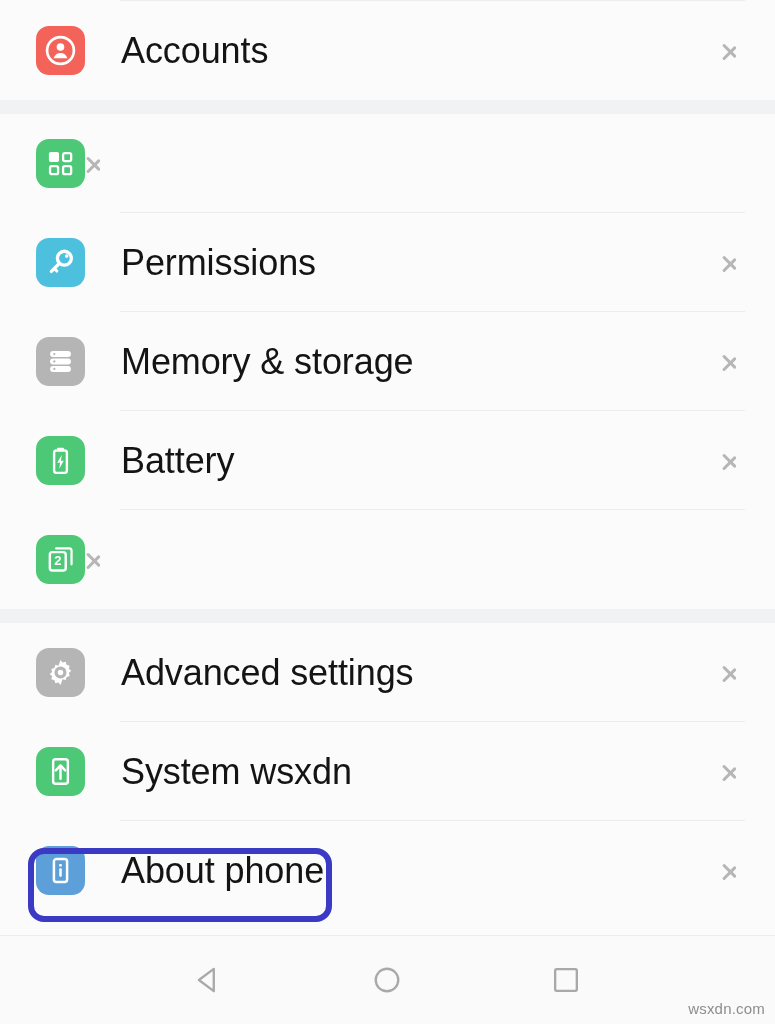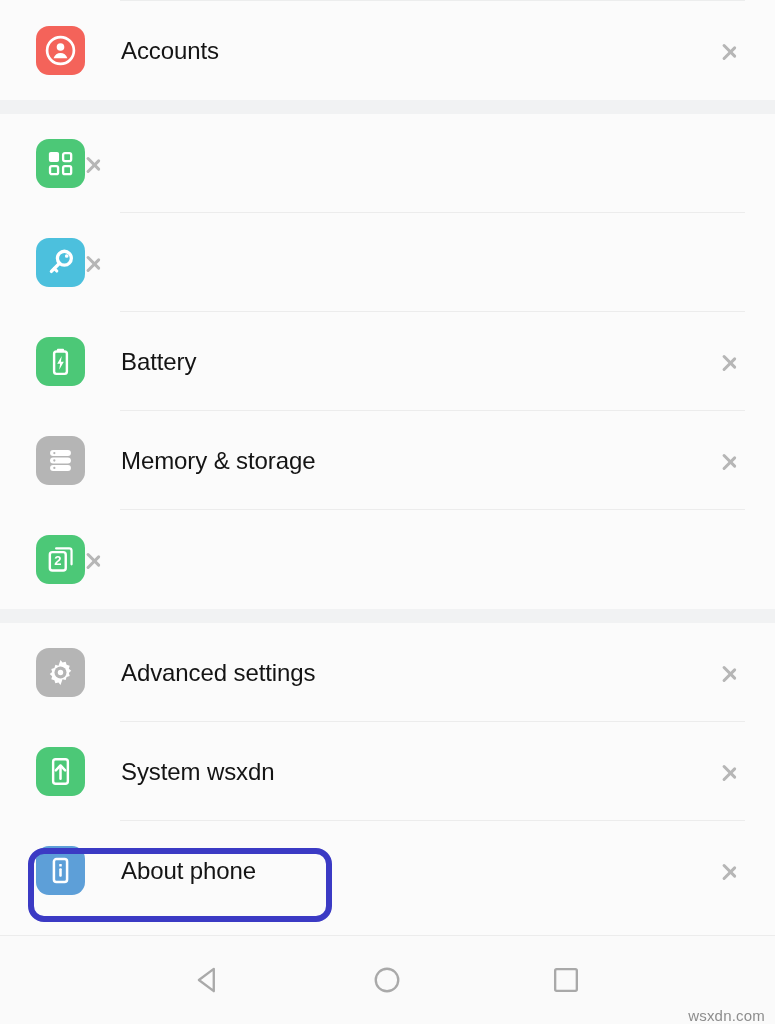--- a/index.html
+++ b/index.html
@@ -76,21 +76,21 @@
     flex: 0 0 auto;
     display: flex;
     align-items: center;
     justify-content: center;
     position: relative;
   }
 
   .row-label {
     flex: 1 1 auto;
     margin-left: 36px;
-    font-size: 24px;
+    font-size: 36px;
     color: #141414;
     letter-spacing: -0.1px;
     line-height: 1;
     white-space: nowrap;
   }
 
   .chevron {
     flex: 0 0 auto;
     width: 20px;
     height: 34px;
@@ -148,21 +148,21 @@
     width: 60px;
     height: 60px;
     display: flex;
     align-items: center;
     justify-content: center;
   }
 
   .watermark {
     position: absolute;
     right: 10px;
-    bottom: 0;
+    bottom: 7px;
     font-size: 15px;
     color: #8d8d8d;
     font-family: "Liberation Sans", sans-serif;
     letter-spacing: 0.2px;
   }
 
   svg { display: block; }
 </style>
 </head>
 <body>
@@ -209,53 +209,54 @@
 
       <div class="row">
         <div class="icon-box" style="background:#4cc0dd;">
           <svg width="31" height="31" viewBox="0 0 32 32">
             <circle cx="20" cy="11.6" r="7.2" fill="none" stroke="#ffffff" stroke-width="3.4"></circle>
             <circle cx="22.4" cy="9.3" r="1.9" fill="#ffffff"></circle>
             <path d="M15 16.8 L6.6 25.2" stroke="#ffffff" stroke-width="3.4" stroke-linecap="round"></path>
             <path d="M9.6 22.2 L12.2 24.8" stroke="#ffffff" stroke-width="3.2" stroke-linecap="round"></path>
           </svg>
         </div>
-        <div class="chevron"></div>
-        <div class="divider"></div>
-      </div>
-
-      <div class="row">
-        <div class="icon-box" style="background:#4cc877;">
-          <svg width="31" height="31" viewBox="0 0 32 32">
-            <rect x="12.3" y="2.8" width="7.4" height="2.6" rx="1" fill="#ffffff"></rect>
-            <rect x="9.4" y="5.6" width="13.2" height="23.2" rx="2.4" fill="none" stroke="#ffffff" stroke-width="2.5"></rect>
-            <path d="M17.3 10.2 L12.6 18.4 H15.6 L14.7 24.6 L19.4 16.2 H16.4 Z" fill="#ffffff"></path>
-          </svg>
-        </div>
-        <div class="row-label">Battery</div>
+        <div class="row-label">Permissions</div>
         <div class="chevron"></div>
         <div class="divider"></div>
       </div>
 
       <div class="row">
         <div class="icon-box" style="background:#b5b5b5;">
           <svg width="29" height="29" viewBox="0 0 32 32">
             <rect x="4.5" y="4.5" width="23" height="6.6" rx="3.3" fill="#ffffff"></rect>
             <rect x="4.5" y="12.7" width="23" height="6.6" rx="3.3" fill="#ffffff"></rect>
             <rect x="4.5" y="20.9" width="23" height="6.6" rx="3.3" fill="#ffffff"></rect>
             <circle cx="9.2" cy="7.8" r="1.25" fill="#b5b5b5"></circle>
             <circle cx="9.2" cy="16" r="1.25" fill="#b5b5b5"></circle>
             <circle cx="9.2" cy="24.2" r="1.25" fill="#b5b5b5"></circle>
           </svg>
         </div>
         <div class="row-label">Memory &amp; storage</div>
         <div class="chevron"></div>
         <div class="divider"></div>
       </div>
 
+      <div class="row">
+        <div class="icon-box" style="background:#4cc877;">
+          <svg width="31" height="31" viewBox="0 0 32 32">
+            <rect x="12.3" y="2.8" width="7.4" height="2.6" rx="1" fill="#ffffff"></rect>
+            <rect x="9.4" y="5.6" width="13.2" height="23.2" rx="2.4" fill="none" stroke="#ffffff" stroke-width="2.5"></rect>
+            <path d="M17.3 10.2 L12.6 18.4 H15.6 L14.7 24.6 L19.4 16.2 H16.4 Z" fill="#ffffff"></path>
+          </svg>
+        </div>
+        <div class="row-label">Battery</div>
+        <div class="chevron"></div>
+        <div class="divider"></div>
+      </div>
+
       <div class="row no-divider">
         <div class="icon-box" style="background:#4cc877;">
           <svg width="31" height="31" viewBox="0 0 32 32">
             <path d="M11.5 4.6 H25 a2.4 2.4 0 0 1 2.4 2.4 V21" fill="none" stroke="#ffffff" stroke-width="2.3" stroke-linecap="round" stroke-linejoin="round"></path>
             <rect x="5" y="8.4" width="16.4" height="19" rx="2.6" fill="none" stroke="#ffffff" stroke-width="2.5"></rect>
             <text x="13.2" y="22" font-family="Liberation Sans, sans-serif" font-size="13.5" font-weight="bold" fill="#ffffff" text-anchor="middle">2</text>
           </svg>
         </div>
         <div class="chevron"></div>
 

